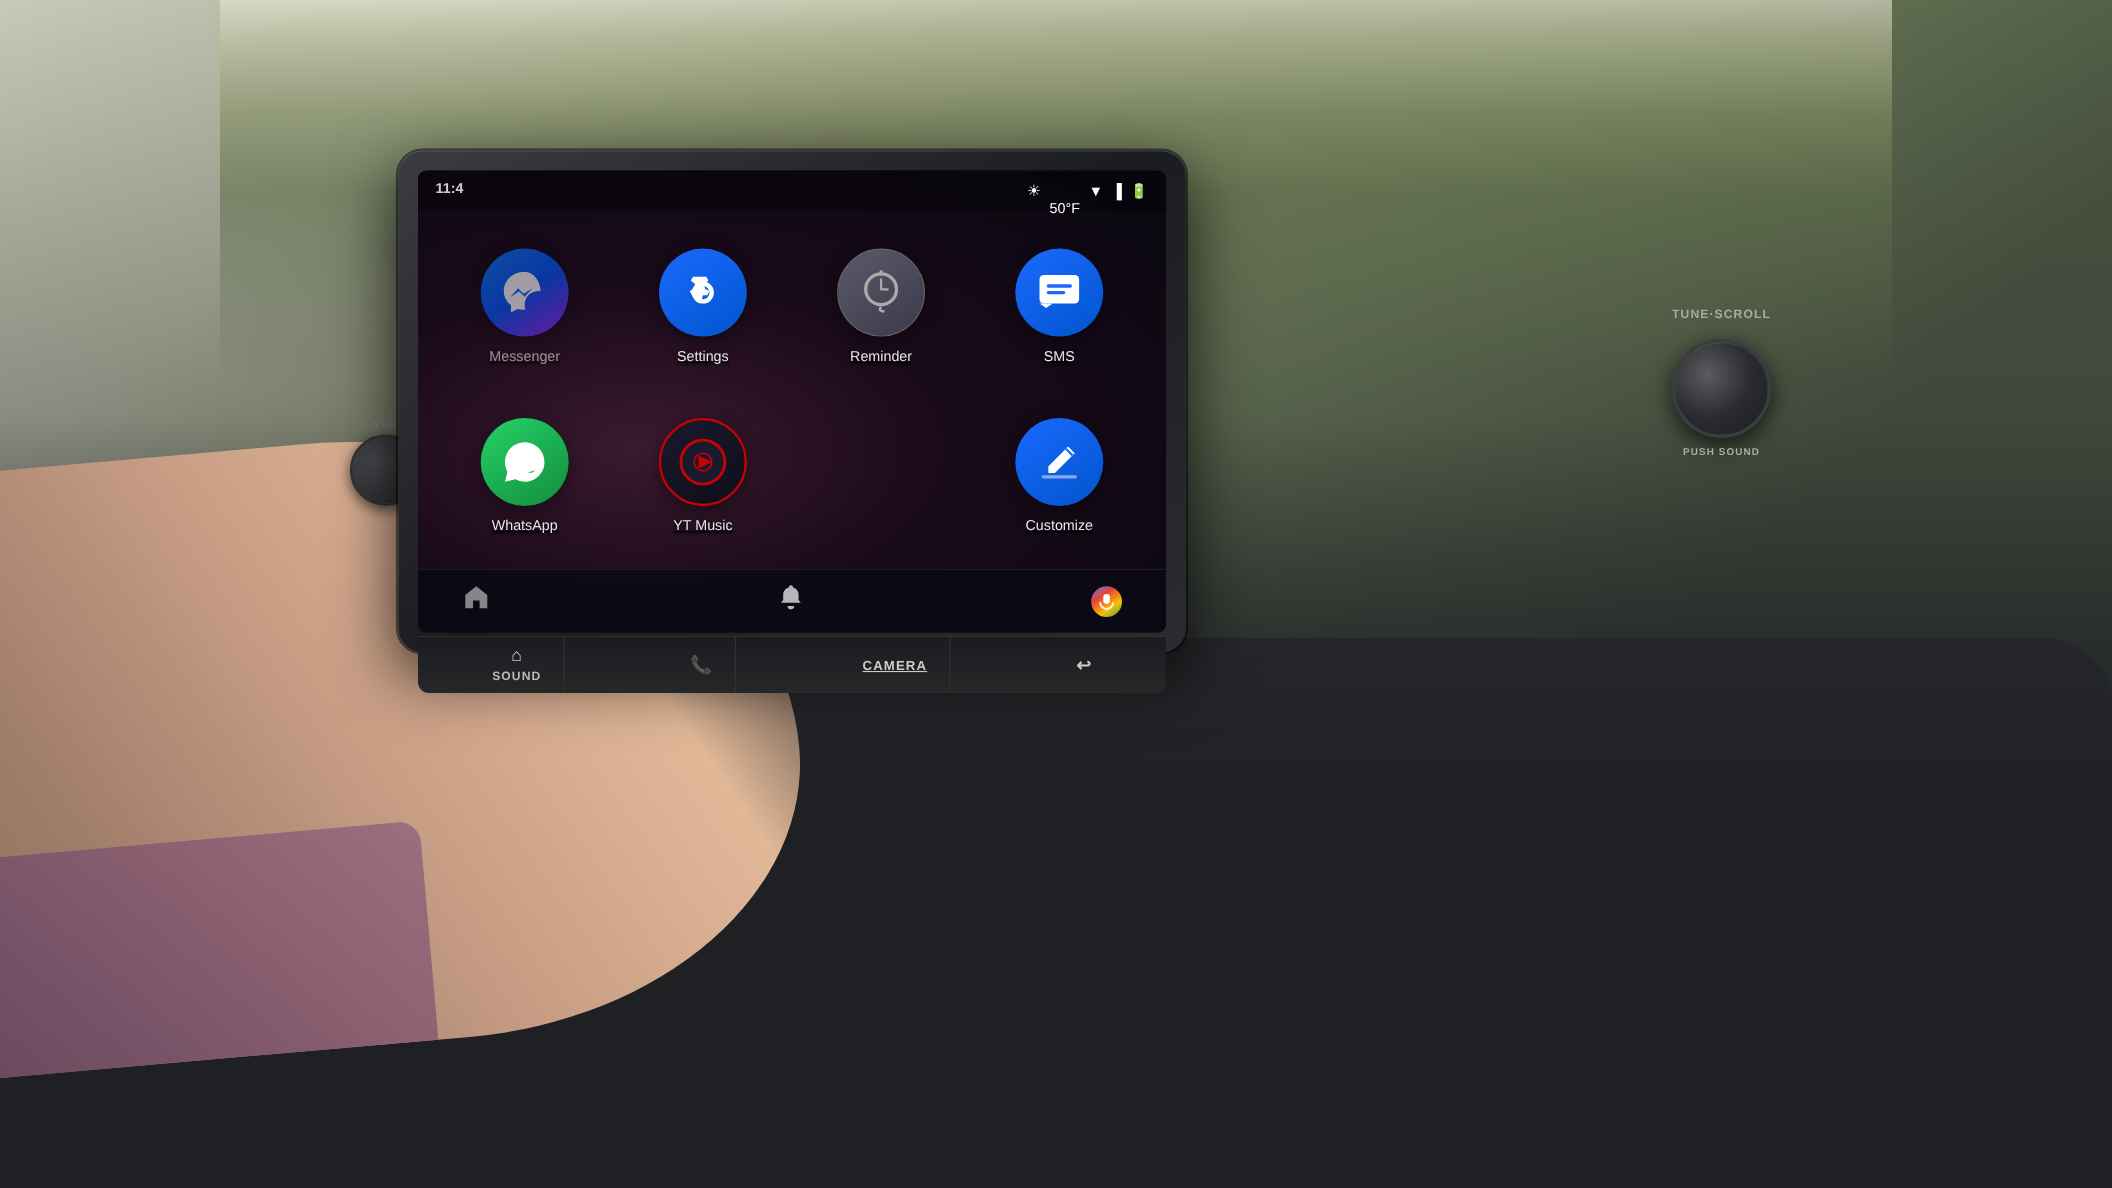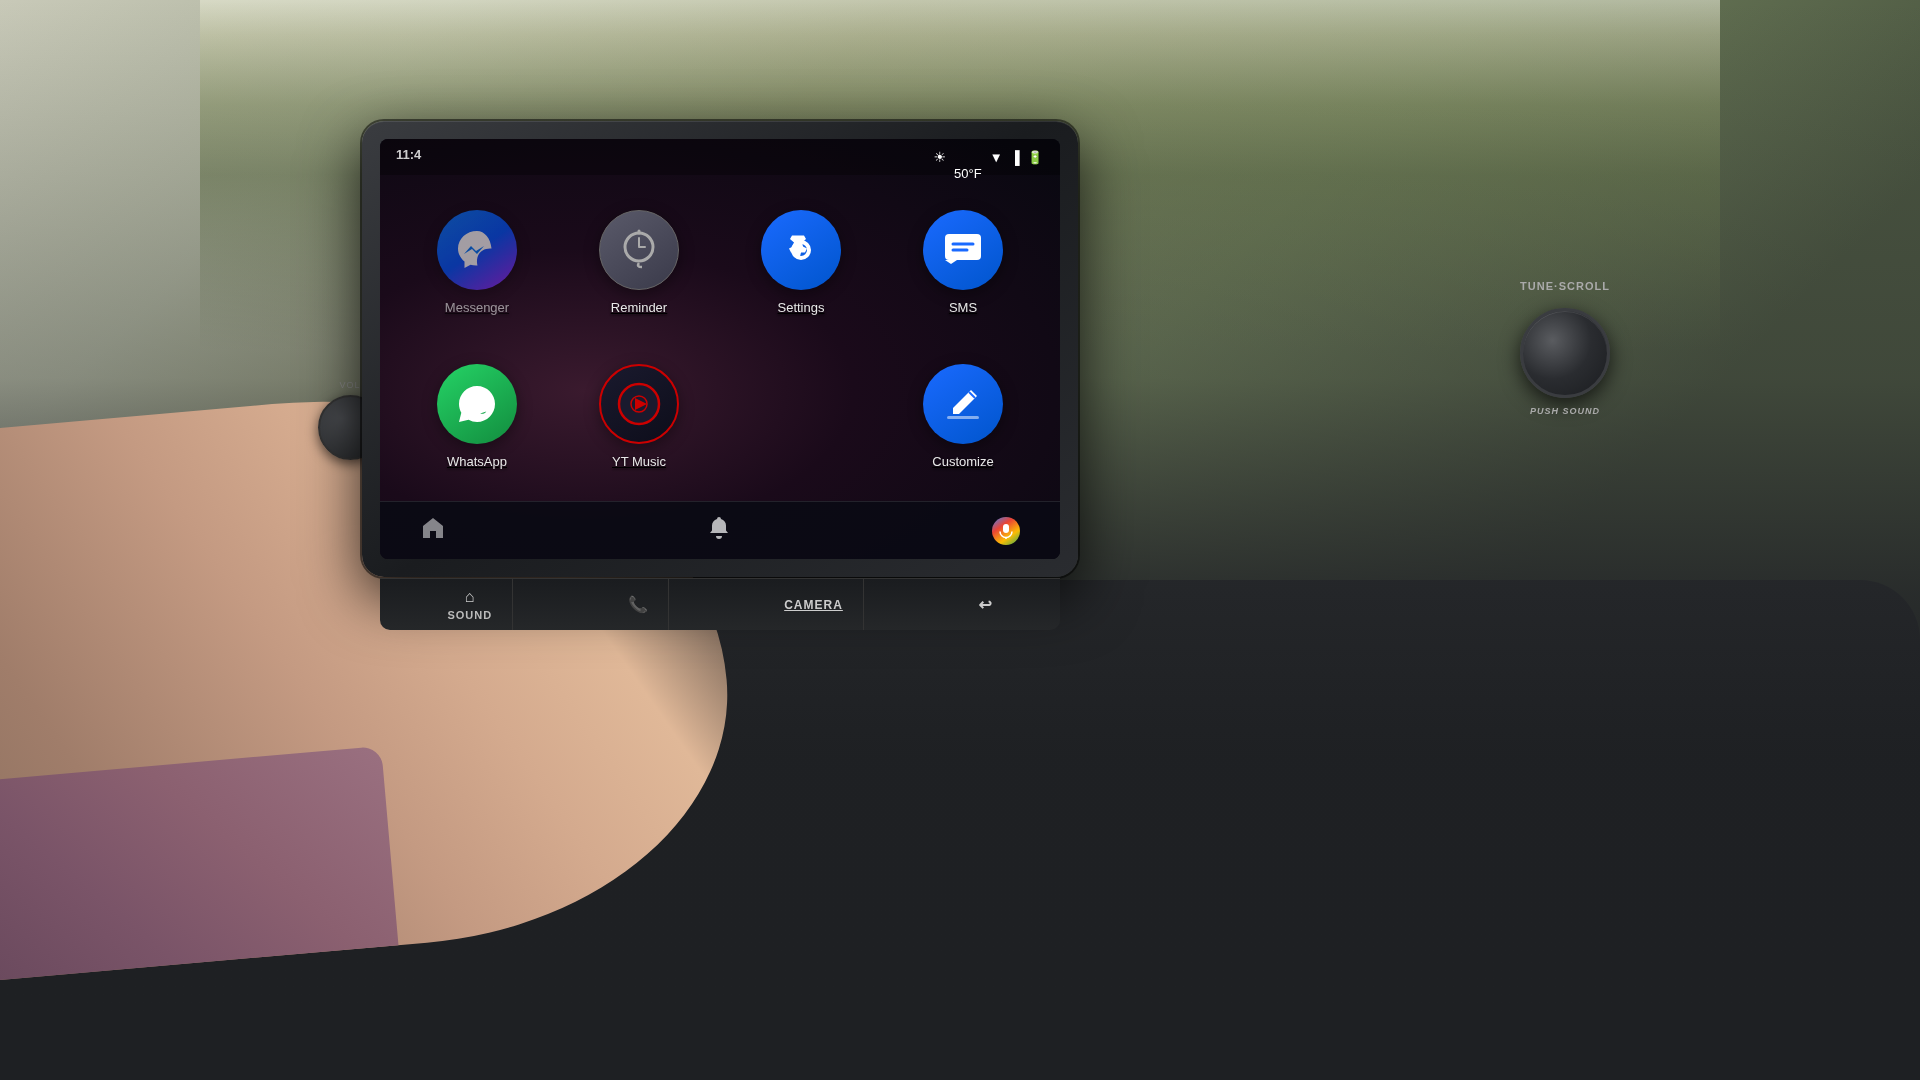--- a/index.html
+++ b/index.html
@@ -88,21 +88,21 @@
         #7a5468 30%,
         #8b6070 60%,
         #9a7080 100%
       );
       border-radius: 0 20px 0 0;
     }
 
     
     .screen-unit {
       position: absolute;
-      top: 139px;
+      top: 155px;
       left: 380px;
       width: 680px;
       height: 420px;
     }
 
     .screen-bezel {
       position: absolute;
       inset: -18px;
       background: linear-gradient(145deg, #3a3c40, #1a1c1f, #2a2c30);
       border-radius: 22px;
@@ -291,21 +291,20 @@
       box-shadow: 0 6px 20px rgba(0,0,0,0.7), inset 0 1px 0 rgba(255,255,255,0.1);
     }
 
     .knob-label-bottom {
       color: #aaaaaa;
       font-size: 9px;
       letter-spacing: 1px;
       text-align: center;
       margin-top: 8px;
       font-weight: 600;
-      font-style: italic;
     }
 
     
     .vol-knob-area {
       position: absolute;
       top: 380px;
       left: 310px;
       width: 80px;
     }
 
@@ -402,40 +401,40 @@
         <div class="app-icon icon-messenger">
           <svg width="46" height="46" viewBox="0 0 46 46" fill="none">
             <path d="M23 4C12.5 4 4 11.8 4 21.5c0 5.2 2.5 9.8 6.5 13v6.5l6-3.2c1.7.5 3.5.7 5.5.7 .5 0 1 0 1.5-.05 -.3-1-.5-2.1-.5-3.2C22.5 26.7 28.5 21.5 36 21.5c.5 0 1 0 1.5.05C36.7 11.5 30.6 4 23 4z" fill="white"></path>
             <path d="M10 27l7-8 5 5 8-5 -7 8 -5-5z" fill="#0078ff"></path>
           </svg>
         </div>
         <span class="app-label">Messenger</span>
       </div>
 
       <div class="app-item">
+        <div class="app-icon icon-settings">
+          <svg width="48" height="48" viewBox="0 0 48 48" fill="white">
+            <path d="M24 14a10 10 0 100 20 10 10 0 000-20zm0 16a6 6 0 110-12 6 6 0 010 12z"></path>
+            <path d="M24 4l-3 5.5H15l-2 3.5 4 3.5-1 4-4 2 2 4h4l1 4h4l1-4h4l2-4-4-2-1-4 4-3.5-2-3.5h-6L24 4z" fill-rule="evenodd"></path>
+          </svg>
+        </div>
+        <span class="app-label">Settings</span>
+      </div>
+
+      <div class="app-item">
         <div class="app-icon icon-reminder">
           <svg width="46" height="46" viewBox="0 0 46 46" fill="none">
             <circle cx="23" cy="20" r="14" stroke="#aaa" stroke-width="3" fill="none"></circle>
             <path d="M23 6 L23 4" stroke="#aaa" stroke-width="3" stroke-linecap="round"></path>
             <path d="M23 36 Q20 40 26 40" stroke="#aaa" stroke-width="2.5" fill="none"></path>
             <rect x="22" y="10" width="2" height="10" rx="1" fill="#aaa"></rect>
             <rect x="22" y="19" width="8" height="2" rx="1" fill="#aaa"></rect>
           </svg>
         </div>
         <span class="app-label">Reminder</span>
-      </div>
-
-      <div class="app-item">
-        <div class="app-icon icon-settings">
-          <svg width="48" height="48" viewBox="0 0 48 48" fill="white">
-            <path d="M24 14a10 10 0 100 20 10 10 0 000-20zm0 16a6 6 0 110-12 6 6 0 010 12z"></path>
-            <path d="M24 4l-3 5.5H15l-2 3.5 4 3.5-1 4-4 2 2 4h4l1 4h4l1-4h4l2-4-4-2-1-4 4-3.5-2-3.5h-6L24 4z" fill-rule="evenodd"></path>
-          </svg>
-        </div>
-        <span class="app-label">Settings</span>
       </div>
 
       <div class="app-item">
         <div class="app-icon icon-sms">
           <svg width="48" height="48" viewBox="0 0 48 48" fill="white">
             <rect x="6" y="8" width="36" height="26" rx="4" fill="white"></rect>
             <path d="M12 38 L18 34 H6 L12 38z" fill="white"></path>
             <path d="M14 18 h20 M14 24 h14" stroke="#1a6aff" stroke-width="3" stroke-linecap="round"></path>
           </svg>
         </div>

